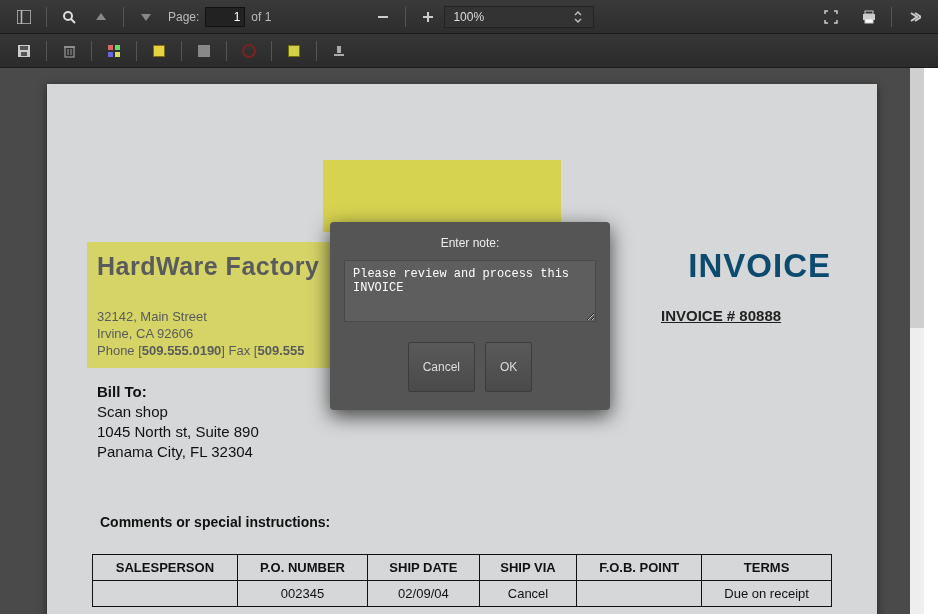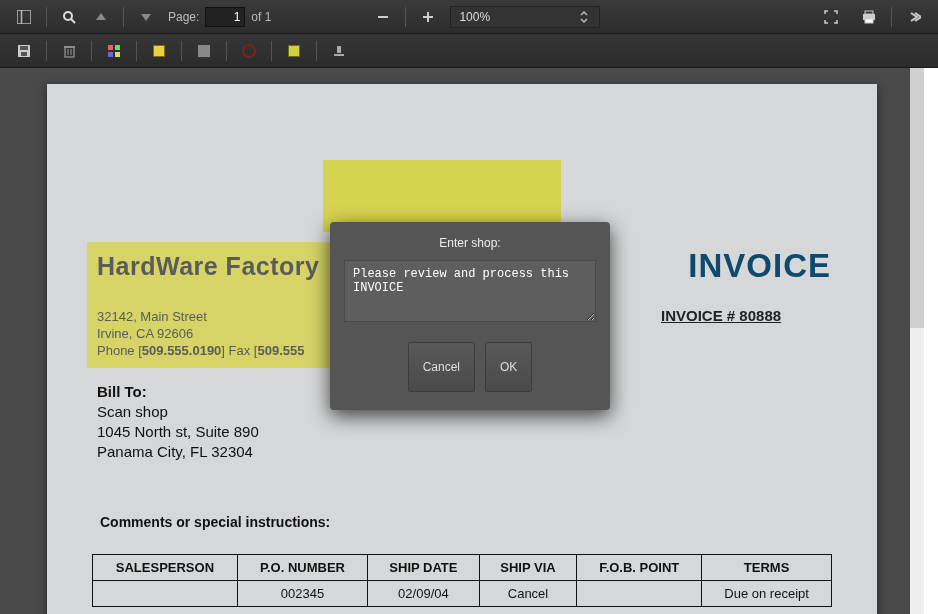--- a/index.html
+++ b/index.html
@@ -67,21 +67,20 @@
   height: 22px;
   background: #333;
   border: 1px solid #222;
   color: #ddd;
   font-size: 12px;
   display: flex;
   align-items: center;
   padding: 0 8px;
   justify-content: space-between;
   cursor: pointer;
-  margin-left: 6px;
 }
 .tb-spacer { flex: 1; }
 .sq { width: 12px; height: 12px; border: 1px solid #888; }
 .sq-yellow { background: #e6d342; border-color: #806f10; }
 .sq-gray { background: #888; }
 .sq-green { background: #cfd043; border: 1px solid #6f6f10; }
 .ring {
   width: 14px; height: 14px; border: 2px solid #7a2323; border-radius: 50%; background: transparent;
 }
 .content {
@@ -432,20 +431,20 @@
         </table>
     </div>
   </div>
 
   <div class="outer-shadow"></div>
   <div class="scrollbar">
     <div class="scrollbar-thumb"></div>
   </div>
 
   <div class="modal">
-    <div class="modal-head">Enter shop:</div>
+    <div class="modal-head">Enter note:</div>
     <textarea class="modal-ta" style="">Please review and process this INVOICE</textarea>
     <div class="modal-btns">
       <button>Cancel</button>
       <button>OK</button>
     </div>
   </div>
 </div>
 
 </body></html>

